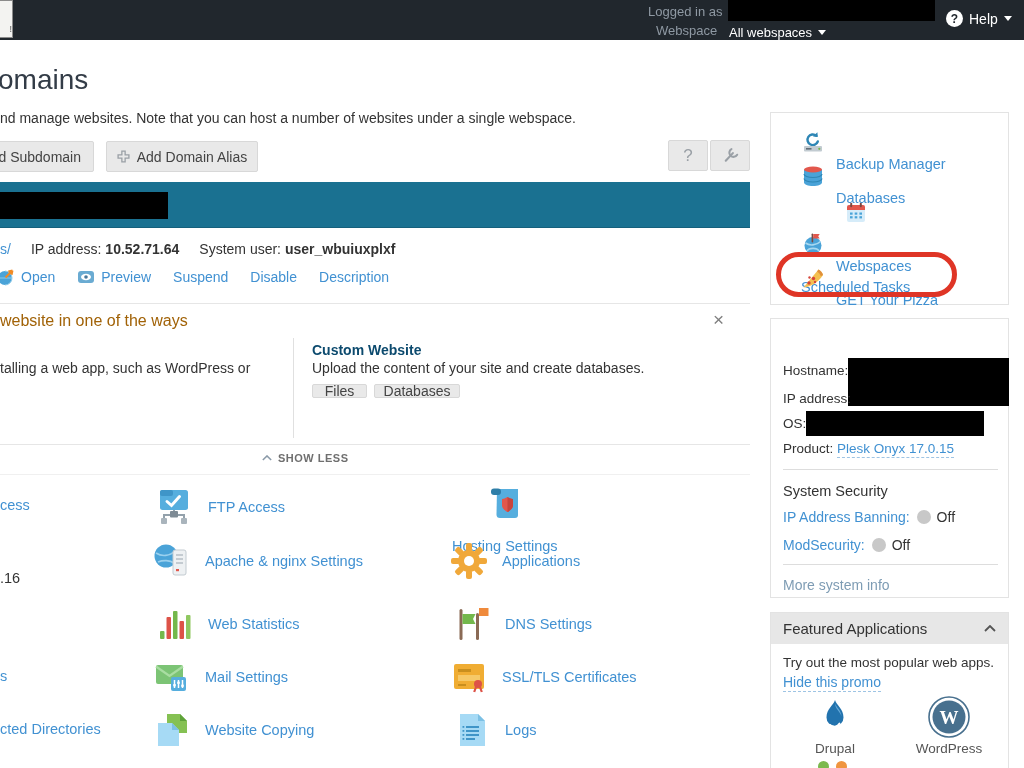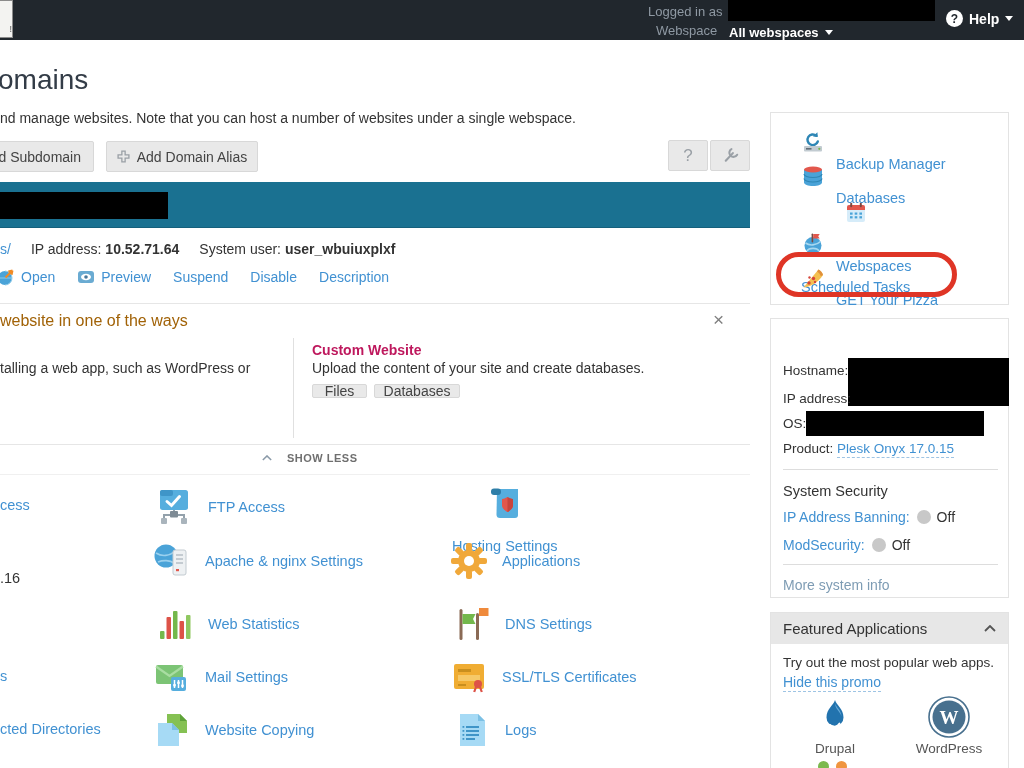--- a/index.html
+++ b/index.html
@@ -2,21 +2,21 @@
 <html><head>
 <meta charset="utf-8">
 <style>
   html,body{margin:0;padding:0;background:#fff;}
   #screen{position:relative;width:1024px;height:768px;overflow:hidden;background:#fff;
           font-family:"Liberation Sans","DejaVu Sans",sans-serif;color:#333;}
   .abs{position:absolute;}
   
   .topbar{position:absolute;left:0;top:0;width:1024px;height:40px;background:#21272d;}
   .tb-gray{color:#8f99a3;font-size:13px;}
-  .tb-white{color:#fff;font-size:13px;font-weight:bold;}
+  .tb-white{color:#fff;font-size:13px;font-weight:normal;}
   .redact{background:#000;}
   .caret-down{display:inline-block;width:0;height:0;border-left:4px solid transparent;
               border-right:4px solid transparent;border-top:5px solid #fff;margin-left:6px;vertical-align:2px;}
   .help-circle{display:inline-flex;align-items:center;justify-content:center;width:17px;height:17px;
                border-radius:50%;background:#fff;color:#21272d;font-size:12px;font-weight:bold;margin-right:6px;}
   .tb-fragment{position:absolute;left:0;top:0;width:13px;height:38px;background:#f3f3f1;
                border:1px solid #8b8b8b;border-left:none;box-sizing:border-box;
                font-size:9px;color:#555;text-align:right;padding-top:23px;}
   
   .page-title{position:absolute;left:-2px;top:64px;font-size:28px;color:#333c47;}
@@ -29,21 +29,21 @@
   
   .banner{position:absolute;left:0;top:182px;width:750px;height:46px;background:#1a7191;border-bottom:1px solid #15607c;box-sizing:border-box;}
   
   .link{color:#4191d2;cursor:pointer;}
   .muted-link{color:#7e9cb4;cursor:pointer;}
   .dashed{border-bottom:1px dashed #9ec4e4;padding-bottom:1px;}
   .row-flex{display:flex;align-items:center;}
   
   .hline{position:absolute;left:0;width:750px;border-top:1px solid #e6e6e6;}
   .vline{position:absolute;border-left:1px solid #e0e0e0;}
-  .show-less{display:flex;align-items:center;gap:15px;font-size:11px;font-weight:bold;
+  .show-less{display:flex;align-items:center;gap:6px;font-size:11px;font-weight:bold;
              letter-spacing:.5px;color:#6f6f6f;cursor:pointer;}
   
   .tool{position:absolute;display:flex;align-items:center;gap:13px;height:44px;cursor:pointer;}
   .ticon{width:40px;height:40px;flex:0 0 40px;}
   .tlabel{font-size:14.5px;color:#4191d2;}
   .edge-frag{position:absolute;left:0;font-size:14.5px;}
   
   .card{position:absolute;left:770px;width:239px;background:#fff;border:1px solid #e3e3e3;box-sizing:border-box;}
   .card-header{height:31px;background:#e7e7e7;display:flex;align-items:center;justify-content:space-between;
                padding:0 12px;font-size:15px;color:#333;}
@@ -147,21 +147,21 @@
     <span class="link">Suspend</span>
     <span class="link">Disable</span>
     <span class="link">Description</span>
   </div>
 
   <div class="hline" style="top:303px;"></div>
   <div class="abs" style="left:0;top:312px;font-size:16px;color:#a16207;">website in one of the ways</div>
   <div class="abs" style="left:713px;top:309px;font-size:19px;color:#808080;cursor:pointer;">×</div>
   <div class="abs" style="left:0;top:360px;font-size:14px;color:#333;">talling a web app, such as WordPress or</div>
   <div class="vline" style="left:293px;top:338px;height:100px;"></div>
-  <div class="abs" style="left:312px;top:342px;font-size:14px;font-weight:bold;color:#be185d;">Custom Website</div>
+  <div class="abs" style="left:312px;top:342px;font-size:14px;font-weight:bold;color:#0c4a6e;">Custom Website</div>
   <div class="abs" style="left:312px;top:360px;font-size:14px;color:#333;">Upload the content of your site and create databases.</div>
   <div class="btn btn-sm" style="left:312px;top:384px;width:55px;">
     <span>Files</span>
   </div>
   <div class="btn btn-sm" style="left:374px;top:384px;width:86px;">
     <span>Databases</span>
   </div>
 
   <div class="hline" style="top:444px;"></div>
   <div class="abs show-less" style="left:262px;top:452px;">

